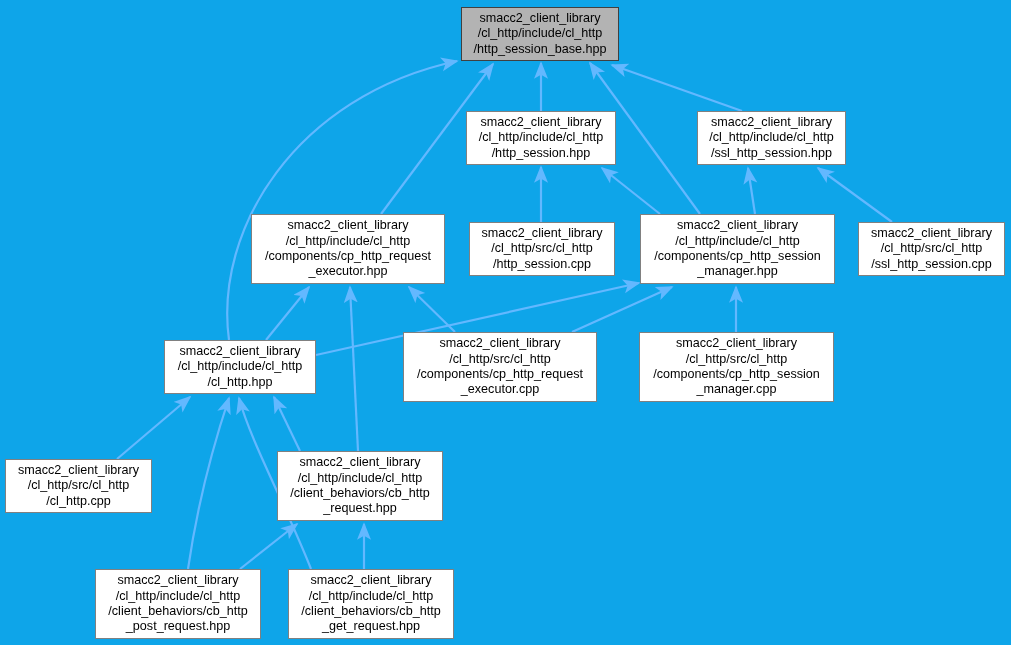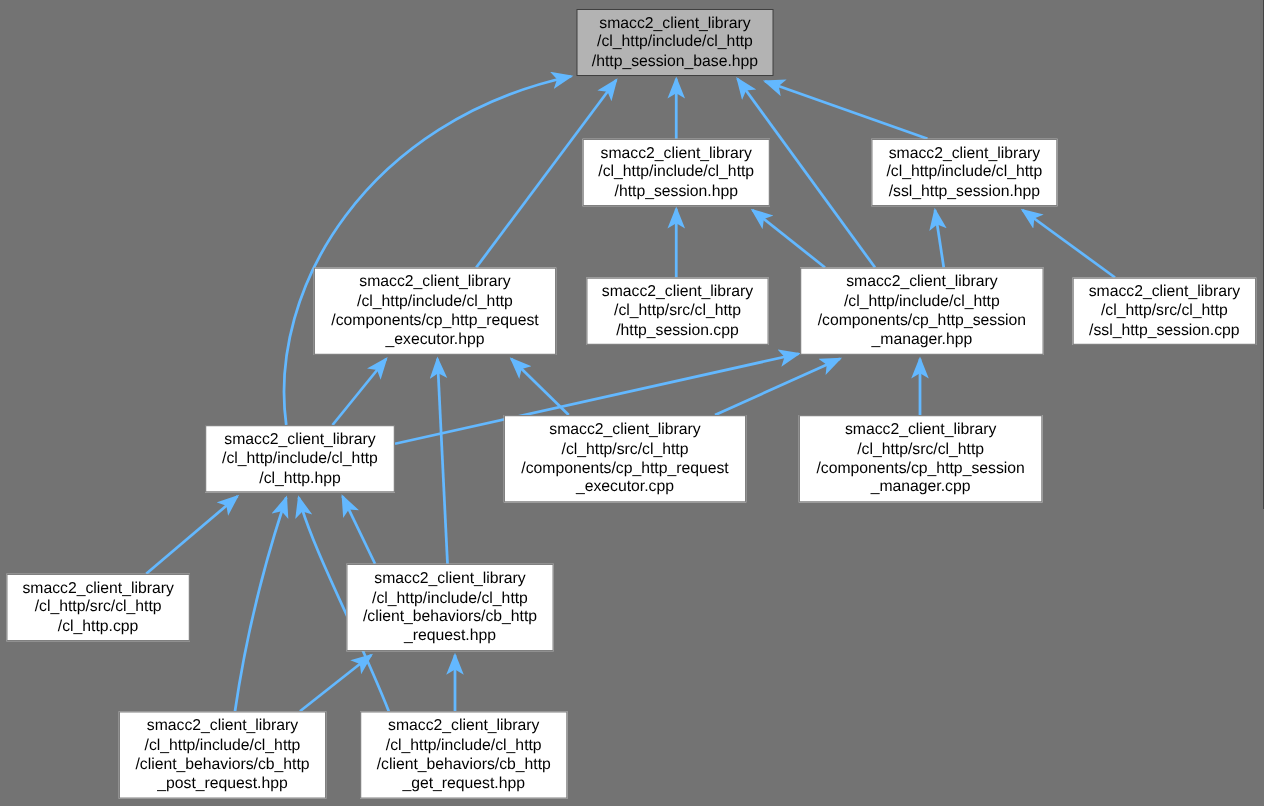--- a/index.html
+++ b/index.html
@@ -4,21 +4,21 @@
 <style>
   html, body {
     margin: 0;
     padding: 0;
     background: #000000;
   }
   #graph-root {
     position: relative;
     width: 1011px;
     height: 645px;
-    background: #737373;
+    background: #0ea5e9;
     overflow: hidden;
     font-family: "Liberation Sans", sans-serif;
     text-decoration: underline;
   }
   #edge-layer {
     position: absolute;
     left: 0;
     top: 0;
     width: 1011px;
     height: 645px;

